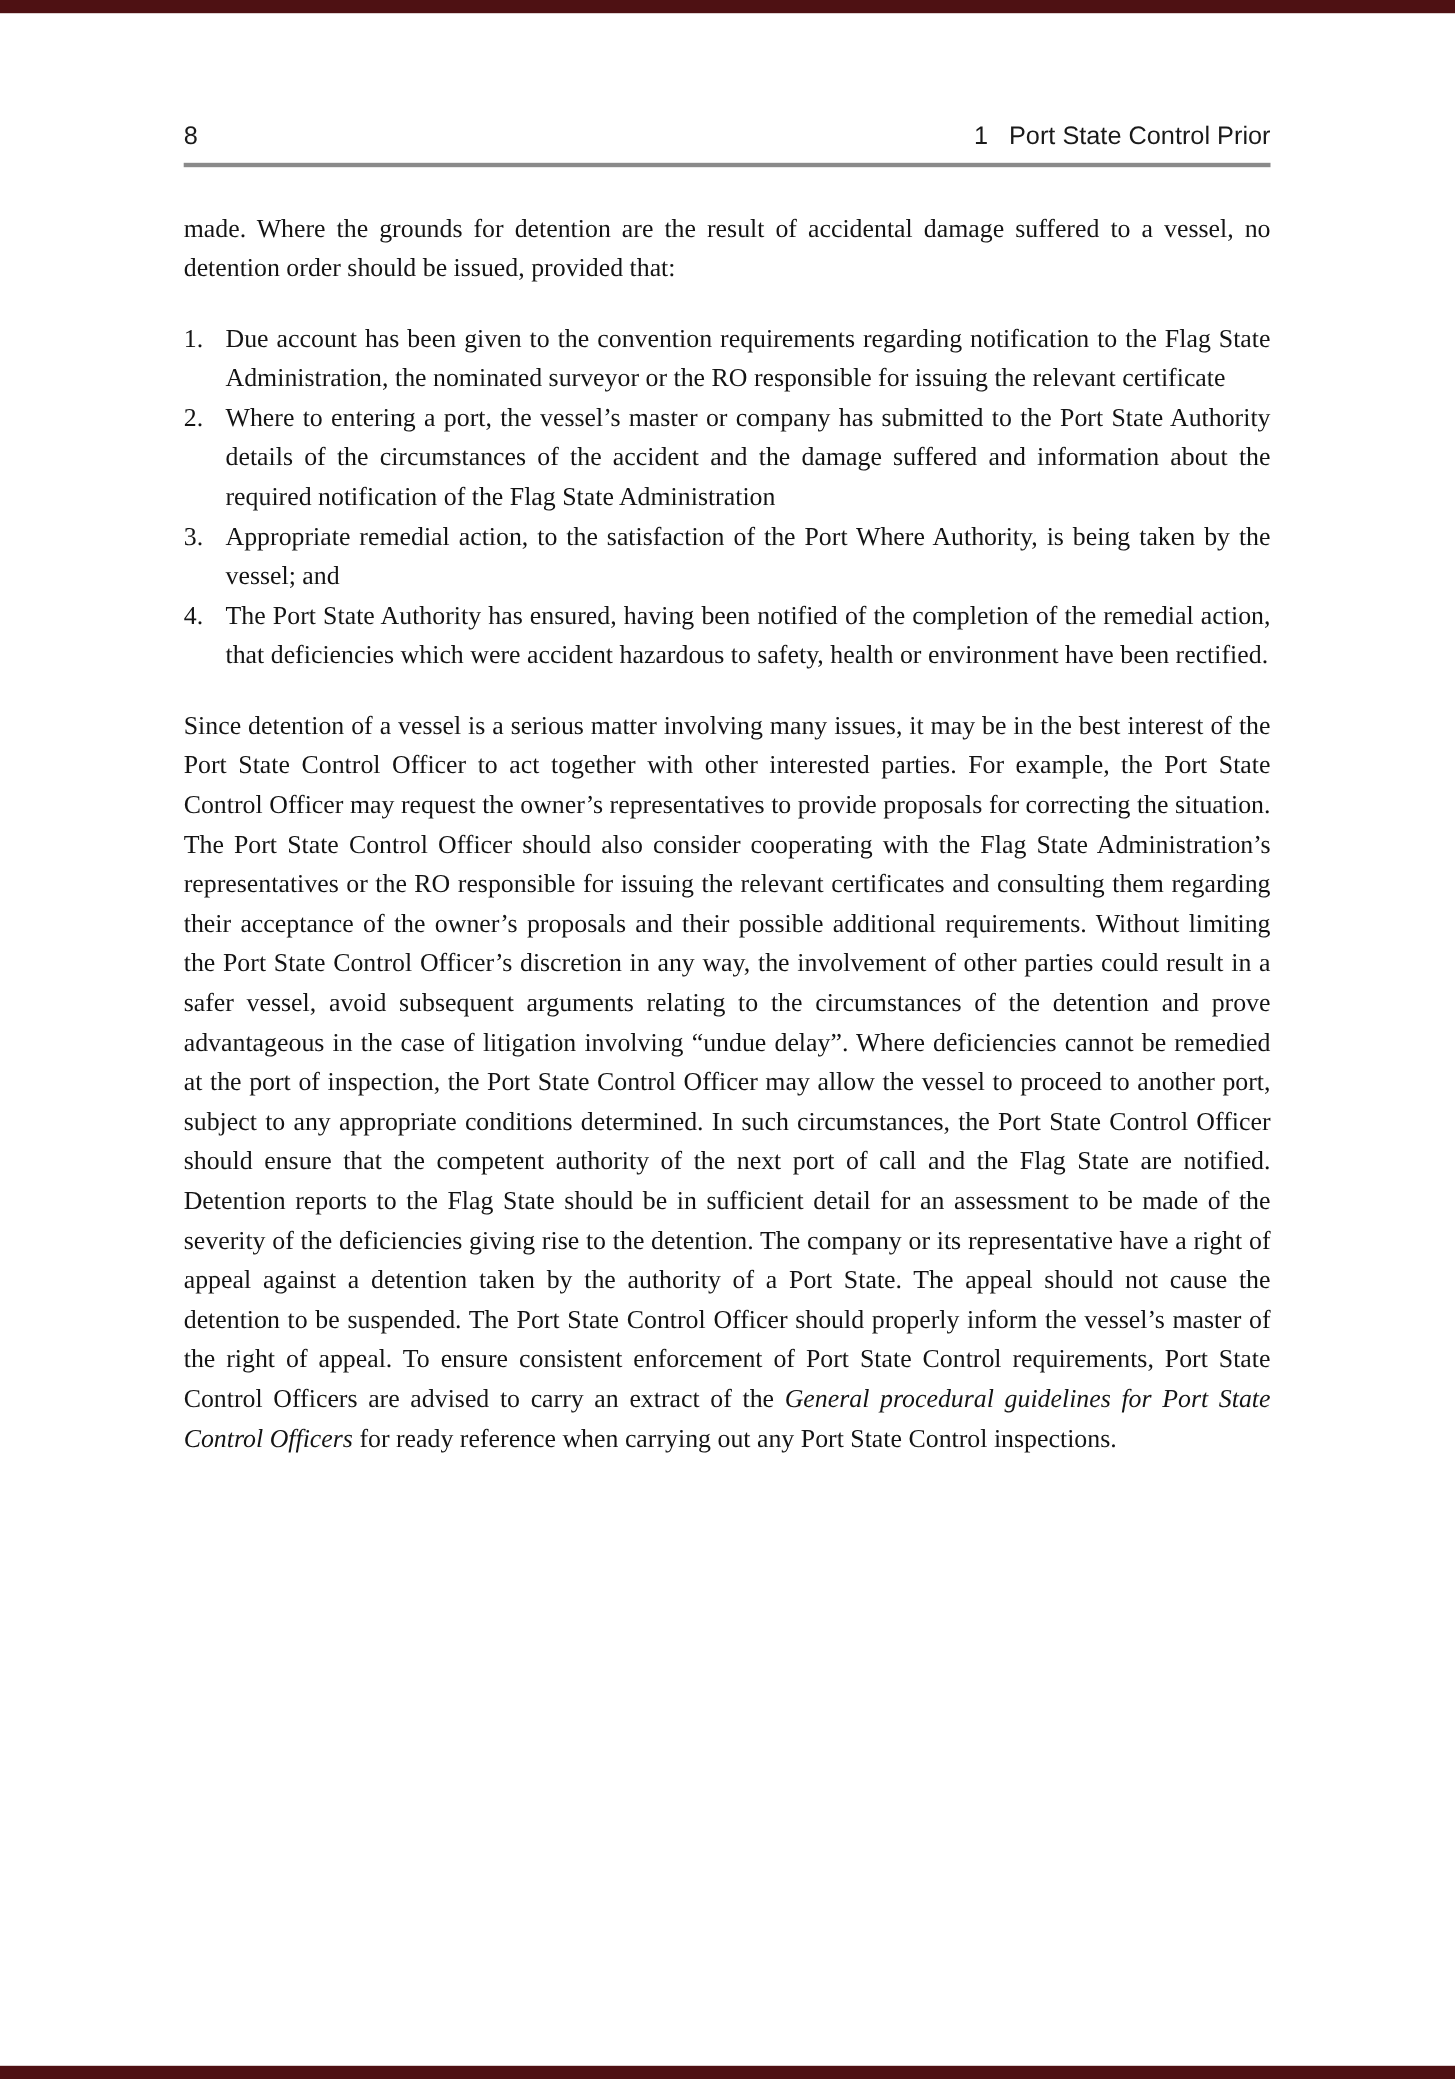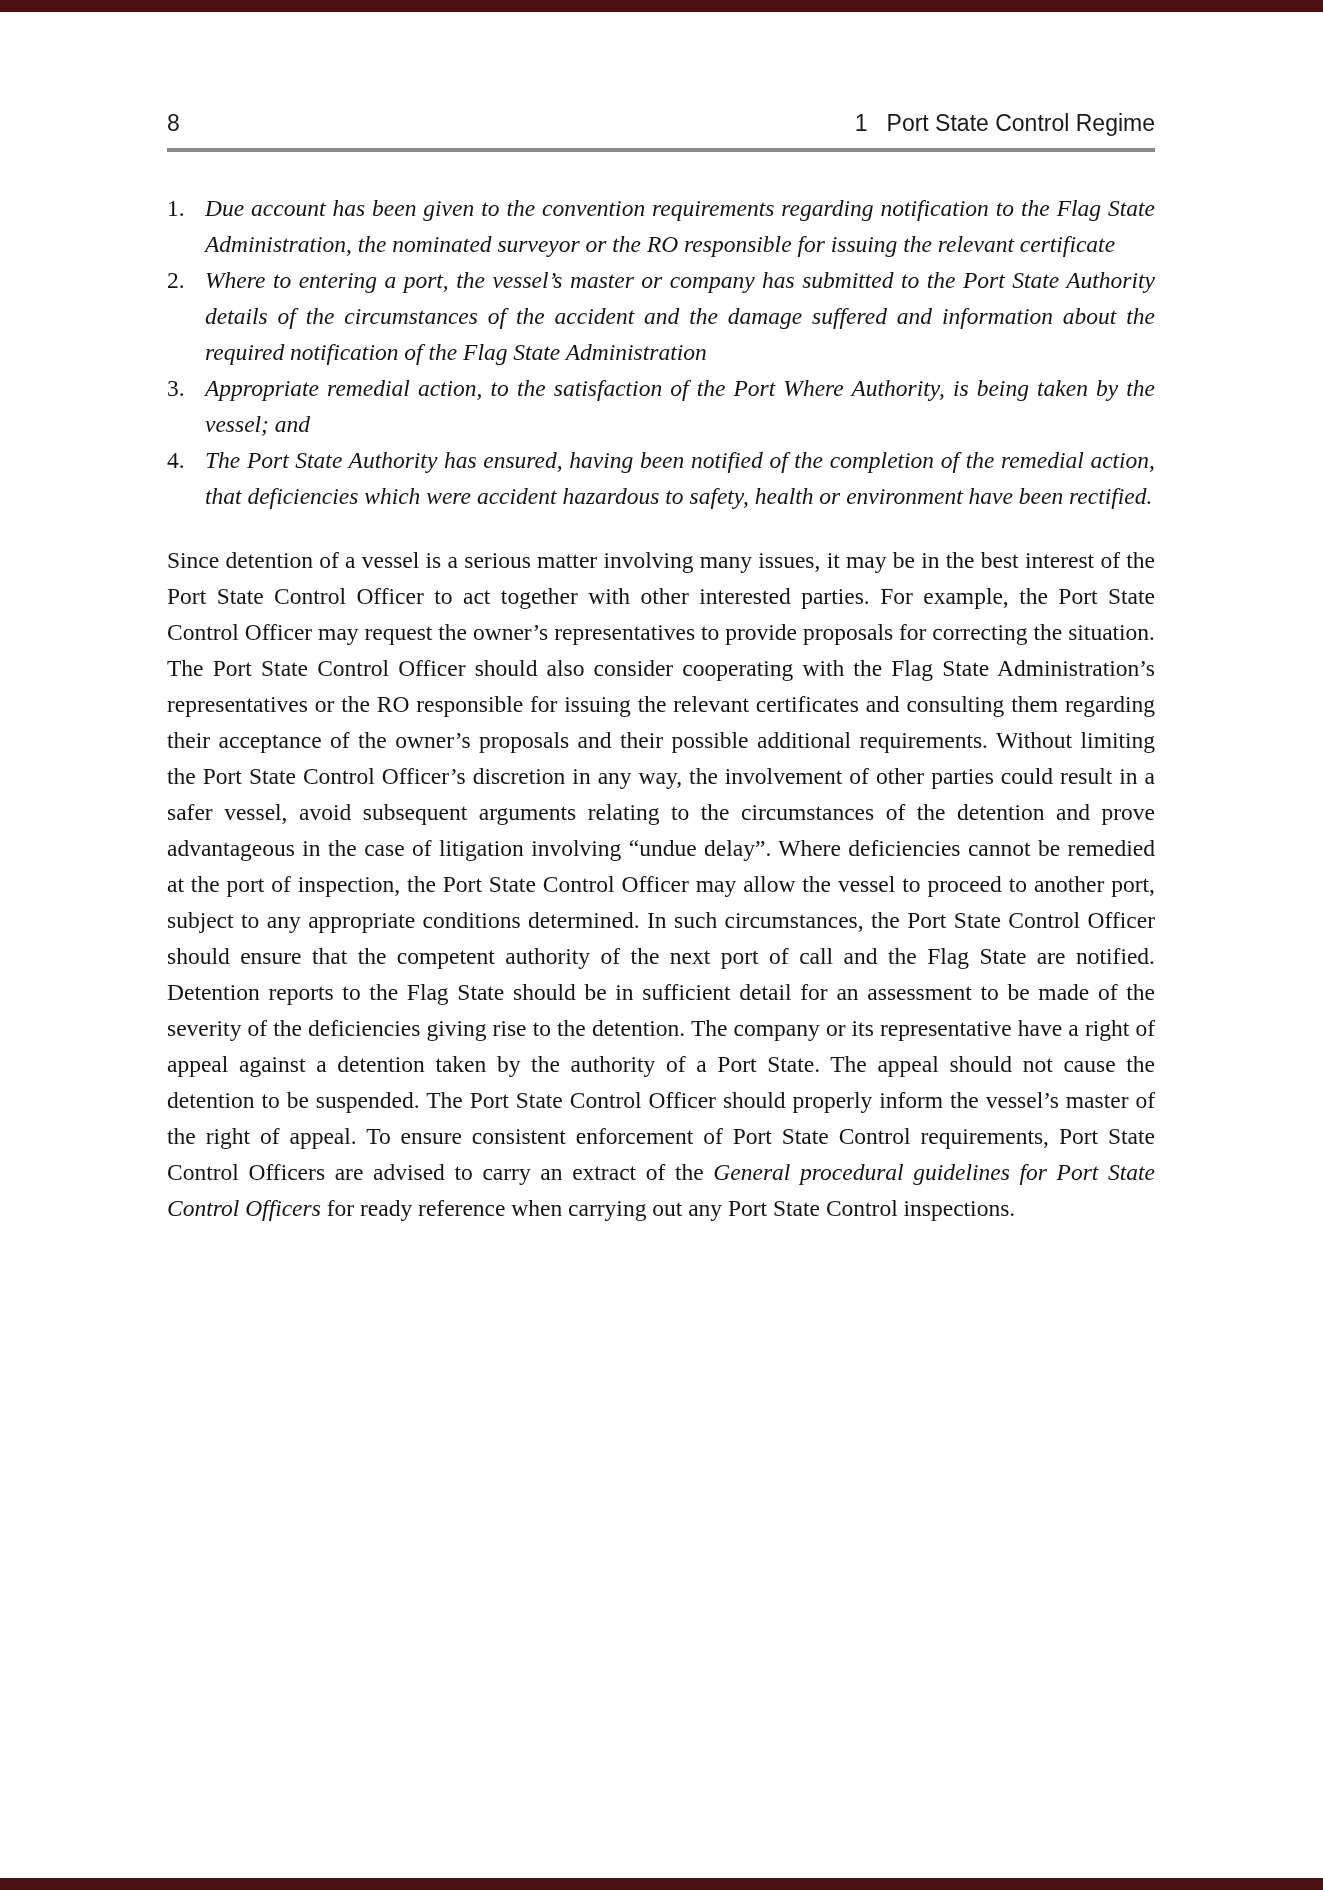--- a/index.html
+++ b/index.html
@@ -73,45 +73,45 @@
   }
   .num-list .li {
     display: grid;
     grid-template-columns: 38px 1fr;
   }
   .num-list .li-num {
     text-align: left;
   }
   .num-list .li-text {
     text-align: justify;
-    font-style: italic;
   }
   .closing-paragraph i {
     font-style: italic;
   }
 </style>
 </head>
 <body>
 
 <div class="page">
 
   <div class="edge-bar top"></div>
 
   <div class="header-row">
     <span>8</span>
     <span class="running-head">
       <span>1</span>
-      <span>Port State Control Regime</span>
+      <span>Port State Control Prior</span>
     </span>
   </div>
 
   <div class="header-rule"></div>
 
   <div class="body-text">
 
+    <p class="intro-paragraph">made. Where the grounds for detention are the result of accidental damage suffered to a vessel, no detention order should be issued, provided that:</p>
 
     <div class="num-list">
       <div class="li">
         <span class="li-num">1.</span>
         <div class="li-text">Due account has been given to the convention requirements regarding notification to the Flag State Administration, the nominated surveyor or the RO responsible for issuing the relevant certificate</div>
       </div>
       <div class="li">
         <span class="li-num">2.</span>
         <div class="li-text">Where to entering a port, the vessel’s master or company has submitted to the Port State Authority details of the circumstances of the accident and the damage suffered and information about the required notification of the Flag State Administration</div>
       </div>

